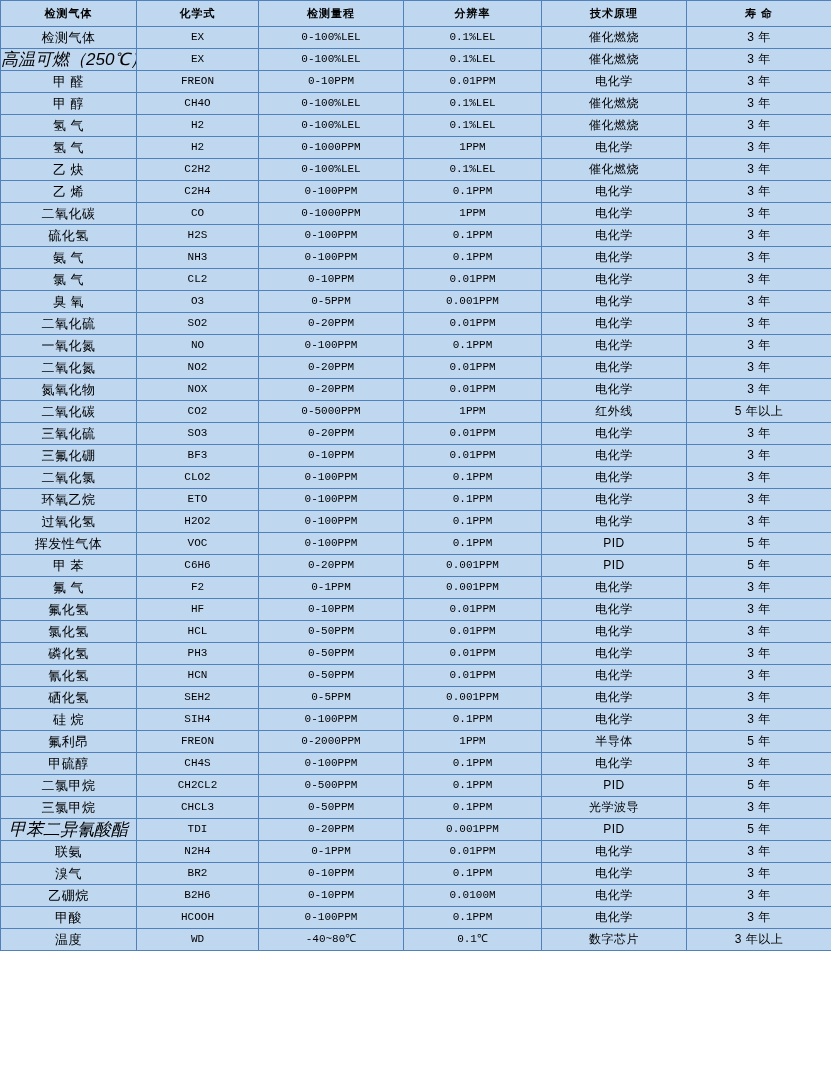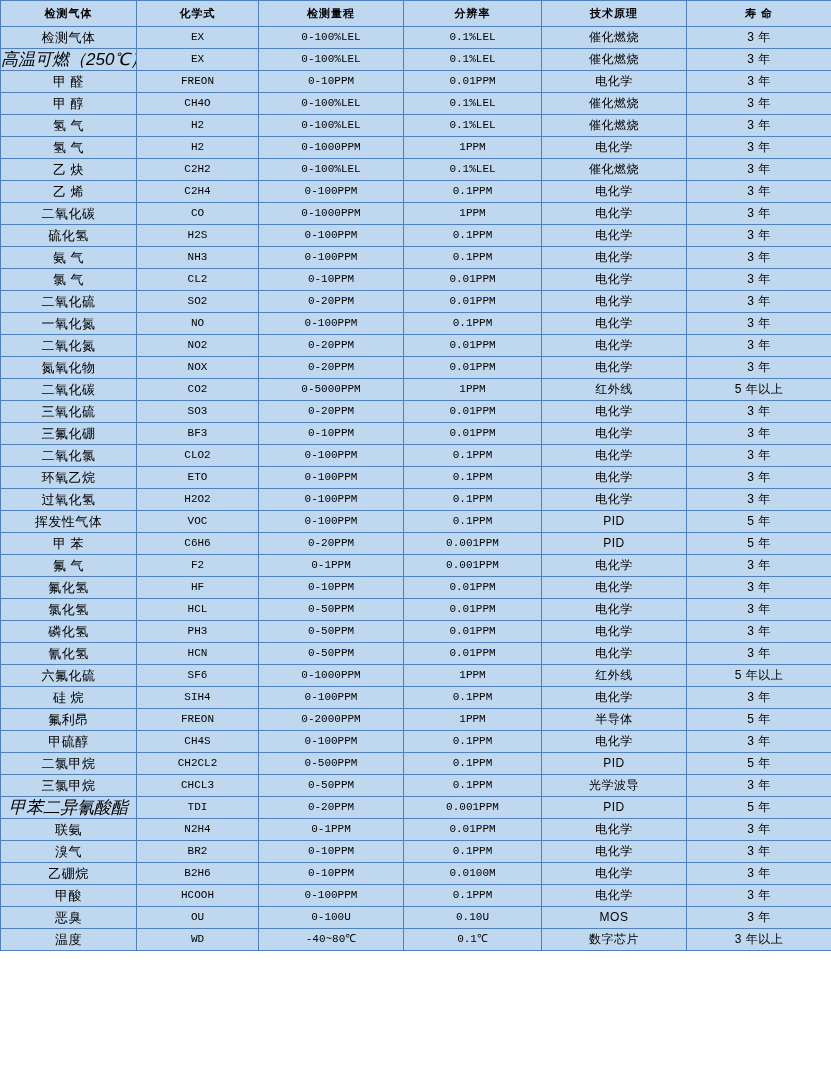--- a/index.html
+++ b/index.html
@@ -190,20 +190,28 @@
         </tr>
         <tr>
           <td class="col-name">氯 气</td>
           <td class="col-formula">CL2</td>
           <td class="col-range">0-10PPM</td>
           <td class="col-res">0.01PPM</td>
           <td class="col-tech">电化学</td>
           <td class="col-life">3 年</td>
         </tr>
         <tr>
+          <td class="col-name">臭 氧</td>
+          <td class="col-formula">O3</td>
+          <td class="col-range">0-5PPM</td>
+          <td class="col-res">0.001PPM</td>
+          <td class="col-tech">电化学</td>
+          <td class="col-life">3 年</td>
+        </tr>
+        <tr>
           <td class="col-name">二氧化硫</td>
           <td class="col-formula">SO2</td>
           <td class="col-range">0-20PPM</td>
           <td class="col-res">0.01PPM</td>
           <td class="col-tech">电化学</td>
           <td class="col-life">3 年</td>
         </tr>
         <tr>
           <td class="col-name">一氧化氮</td>
           <td class="col-formula">NO</td>
@@ -326,26 +334,26 @@
         </tr>
         <tr>
           <td class="col-name">氰化氢</td>
           <td class="col-formula">HCN</td>
           <td class="col-range">0-50PPM</td>
           <td class="col-res">0.01PPM</td>
           <td class="col-tech">电化学</td>
           <td class="col-life">3 年</td>
         </tr>
         <tr>
-          <td class="col-name">六氟化硫</td>
-          <td class="col-formula">SF6</td>
-          <td class="col-range">0-1000PPM</td>
-          <td class="col-res">1PPM</td>
-          <td class="col-tech">红外线</td>
-          <td class="col-life">5 年以上</td>
+          <td class="col-name">硒化氢</td>
+          <td class="col-formula">SEH2</td>
+          <td class="col-range">0-5PPM</td>
+          <td class="col-res">0.001PPM</td>
+          <td class="col-tech">电化学</td>
+          <td class="col-life">3 年</td>
         </tr>
         <tr>
           <td class="col-name">硅 烷</td>
           <td class="col-formula">SIH4</td>
           <td class="col-range">0-100PPM</td>
           <td class="col-res">0.1PPM</td>
           <td class="col-tech">电化学</td>
           <td class="col-life">3 年</td>
         </tr>
         <tr>
@@ -414,28 +422,20 @@
         </tr>
         <tr>
           <td class="col-name">甲酸</td>
           <td class="col-formula">HCOOH</td>
           <td class="col-range">0-100PPM</td>
           <td class="col-res">0.1PPM</td>
           <td class="col-tech">电化学</td>
           <td class="col-life">3 年</td>
         </tr>
         <tr>
-          <td class="col-name">恶臭</td>
-          <td class="col-formula">OU</td>
-          <td class="col-range">0-100U</td>
-          <td class="col-res">0.10U</td>
-          <td class="col-tech">MOS</td>
-          <td class="col-life">3 年</td>
-        </tr>
-        <tr>
           <td class="col-name">温度</td>
           <td class="col-formula">WD</td>
           <td class="col-range">-40~80℃</td>
           <td class="col-res">0.1℃</td>
           <td class="col-tech">数字芯片</td>
           <td class="col-life">3 年以上</td>
         </tr>
       </tbody>
   </table>
 </div>

